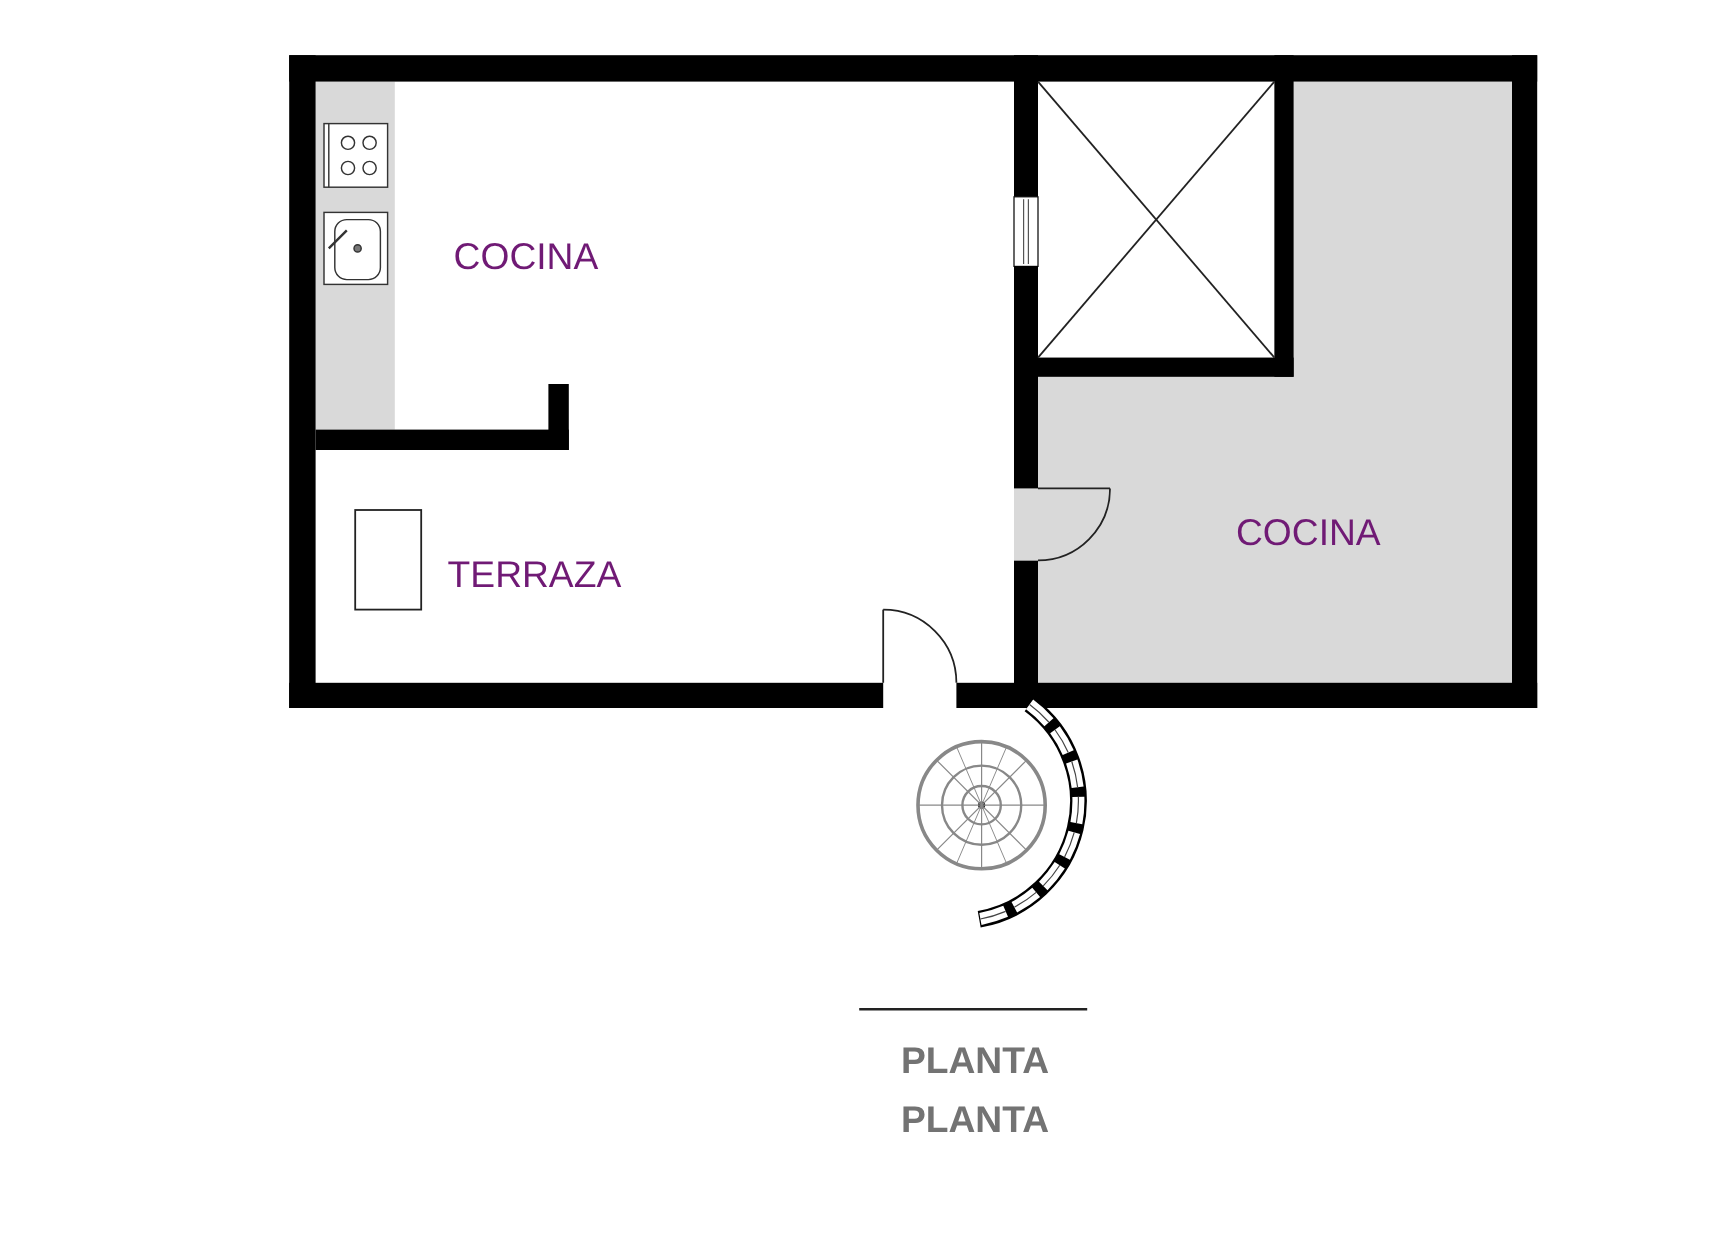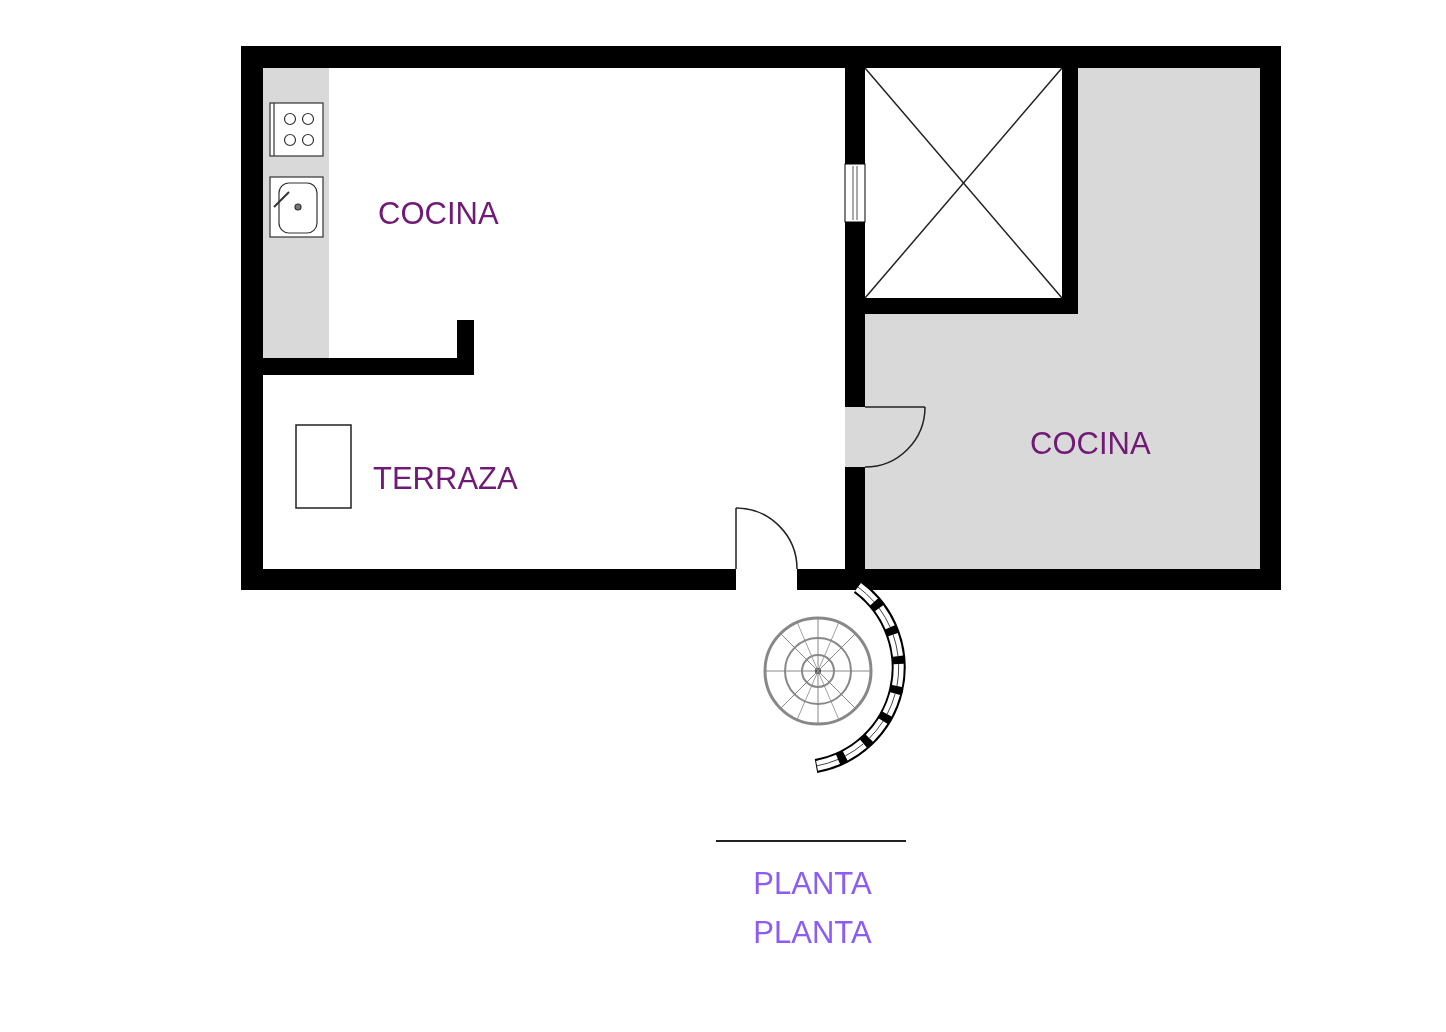--- a/index.html
+++ b/index.html
@@ -2,21 +2,21 @@
 <html><head>
 <meta charset="utf-8">
 <style>
   html, body { margin: 0; padding: 0; background: #ffffff; }
   body { width: 1446px; height: 1032px; position: relative; overflow: hidden;
          font-family: "Liberation Sans", sans-serif; }
   #plan { position: absolute; left: 0; top: 0; }
   .label { position: absolute; color: #701a75; font-family: "Liberation Sans", sans-serif;
            font-size: 31px; letter-spacing: 0px; white-space: nowrap; }
   .caption { position: absolute; left: 700px; width: 225px; text-align: center;
-             font-family: "Liberation Sans", sans-serif; font-size: 31px; color: #8b5cf6; }
+             font-family: "Liberation Sans", sans-serif; font-size: 31px; color: #737373; font-weight: bold; }
 </style>
 </head>
 <body>
 
 <svg id="plan" width="1446" height="1032" viewBox="0 0 1446 1032">
 
   <rect x="865" y="68" width="395" height="502" fill="#d9d9d9"></rect>
   <rect x="865" y="68" width="197" height="230" fill="#ffffff"></rect>
   <rect x="263" y="68" width="66" height="290" fill="#d9d9d9"></rect>
 

